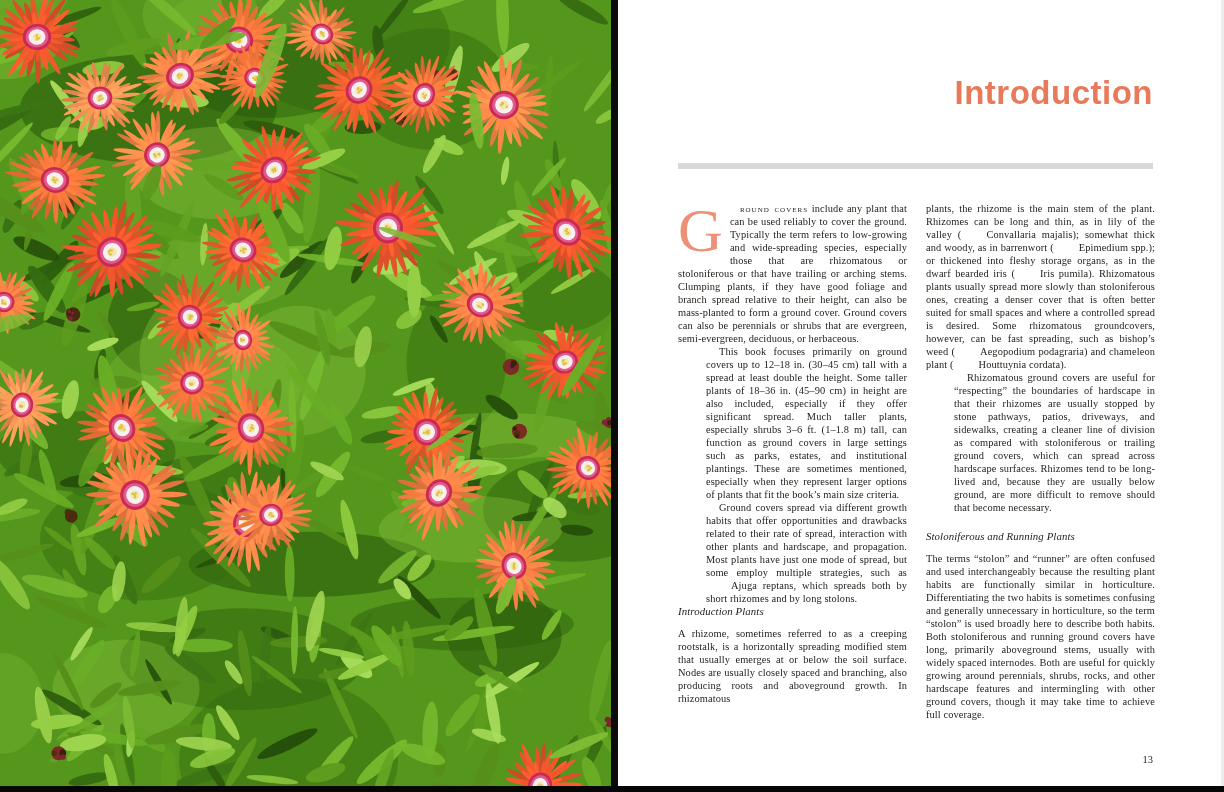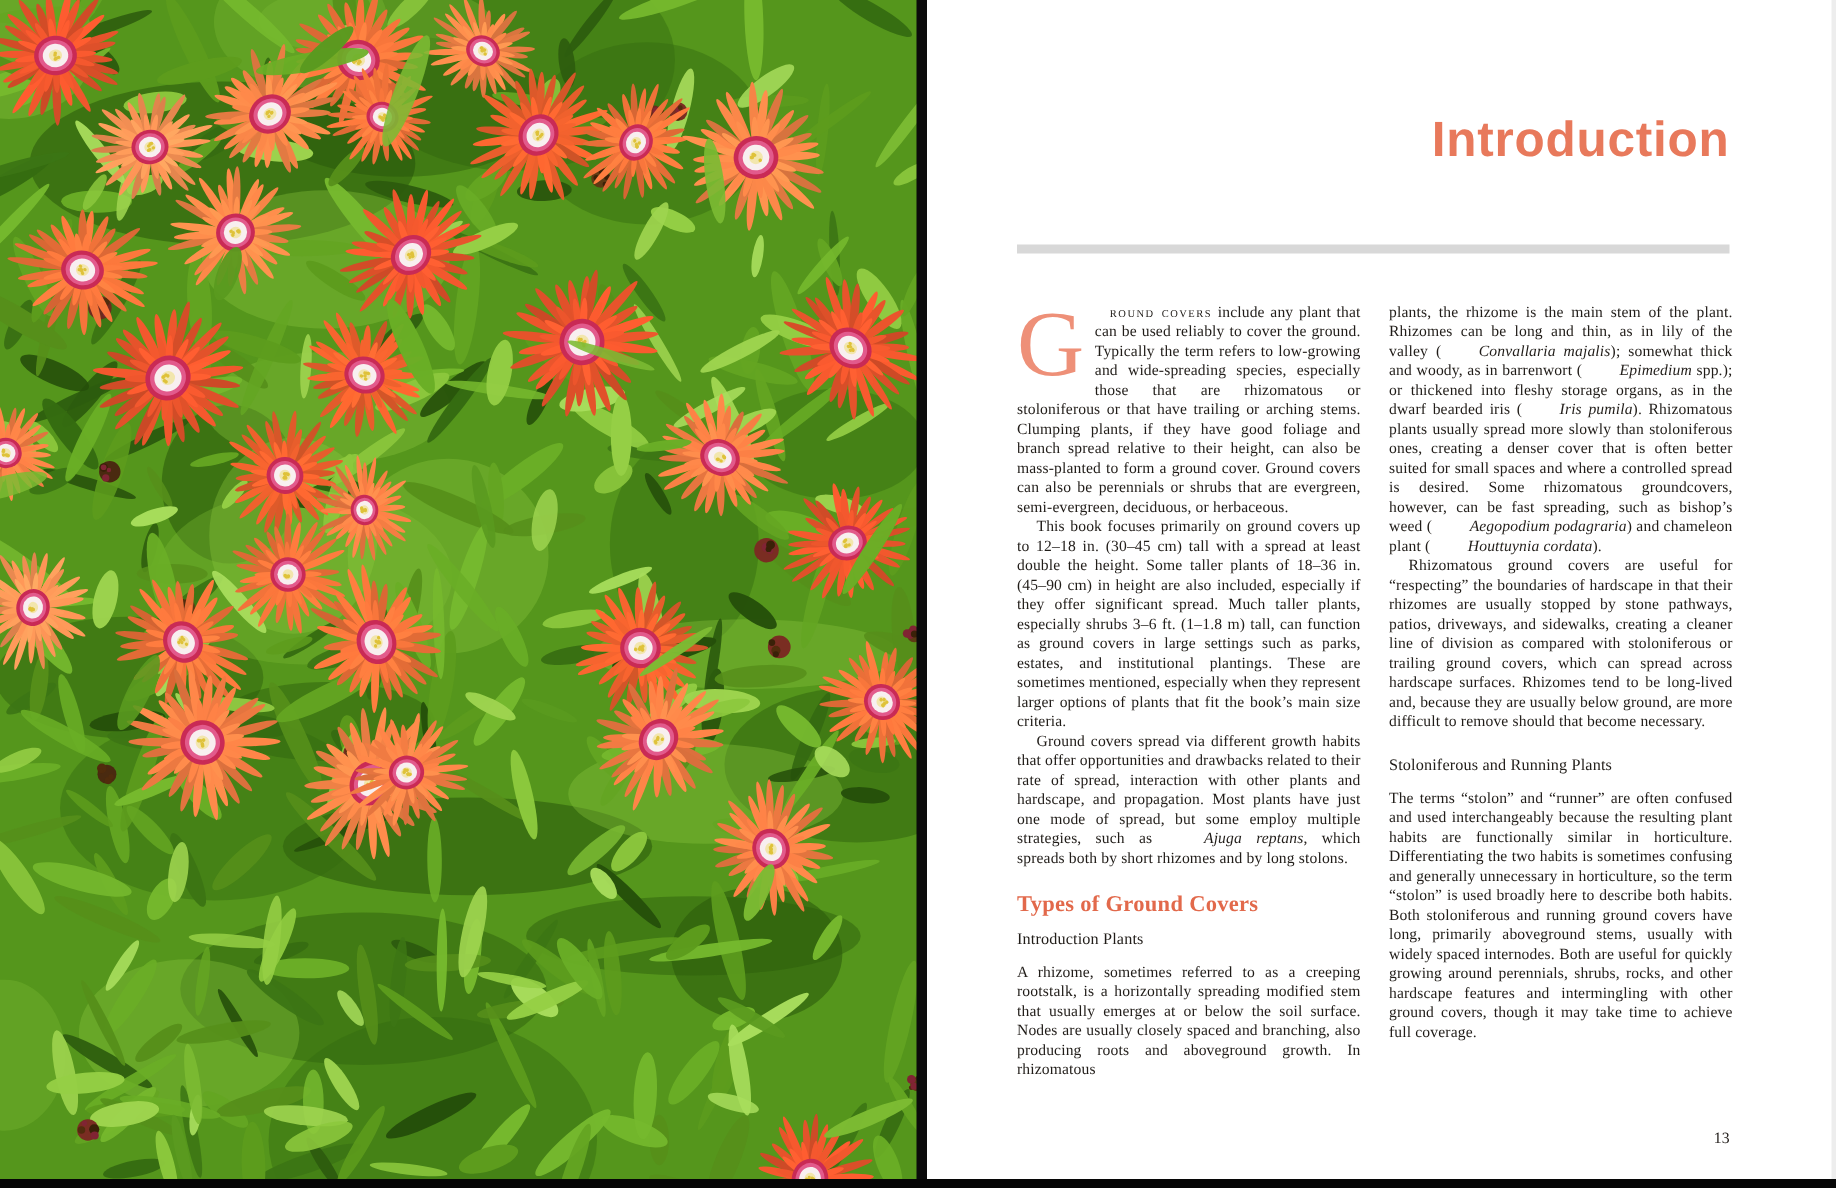--- a/index.html
+++ b/index.html
@@ -17,28 +17,28 @@
   .chapter-title{position:absolute;top:74px;right:71px;margin:0;text-align:right;
                  font-family:"Liberation Sans",sans-serif;font-weight:700;
                  font-size:33px;line-height:37px;letter-spacing:.5px;color:#E8795B;}
   .chapter-title span{display:block;}
   .title-rule{position:absolute;top:163px;left:60px;width:475px;height:6px;background:#D8D8D8;}
   .col{position:absolute;top:202px;width:229px;font-size:10.4px;line-height:13px;
        text-align:justify;letter-spacing:.1px;}
   .col1{left:60px;}
   .col2{left:308px;}
   .col p{margin:0;}
-  .col p.indent{text-indent:13px;}
+  .col p.indent{text-indent:13px;margin-left:28px;}
   .dropcap{float:left;font-family:"Liberation Serif",serif;font-size:62px;line-height:50px;
            color:#EE9078;margin:3px 7px 0 0;font-weight:400;}
   .seg-smallcaps{font-variant:small-caps;letter-spacing:1px;margin-left:10px;}
-  .seg-italic{font-style:italic;padding-left:25px;}
+  .seg-italic{padding-left:25px;}
   h2.section-heading{margin:15px 0 8px;font-family:"Liberation Serif",serif;font-weight:700;
                      font-size:15px;line-height:18px;color:#E2694B;letter-spacing:.2px;}
-  h3.subheading{margin:0 0 9px;font-size:10.8px;line-height:13px;font-weight:400;}
+  h3.subheading{margin:0 0 9px;font-size:10.8px;line-height:13px;font-weight:400;font-style:italic;}
   h3.mt{margin-top:16px;}
   .caption{position:absolute;top:727px;left:60px;width:305px;margin:0;
            font-family:"Liberation Sans",sans-serif;font-size:8.6px;line-height:13px;
            color:#2a2a2a;letter-spacing:.1px;}
   .page-number{position:absolute;top:754px;right:71px;font-size:10.5px;color:#201c18;
                font-family:"Liberation Serif",serif;}
 </style>
 </head>
 <body>
 
@@ -2314,21 +2314,20 @@
   <div class="text-page">
     <h1 class="chapter-title">
       <span>Introduction</span>
     </h1>
     <div class="title-rule"></div>
 
     <div class="col col1">
       <p><span class="dropcap">G</span><span><span class="seg-smallcaps">round covers</span><span> include any plant that can be used reliably to cover the ground. Typically the term refers to low-growing and wide-spreading species, especially those that are rhizomatous or stoloniferous or that have trailing or arching stems. Clumping plants, if they have good foliage and branch spread relative to their height, can also be mass-planted to form a ground cover. Ground covers can also be perennials or shrubs that are evergreen, semi-evergreen, deciduous, or herbaceous.</span></span></p>
       <p class="indent">This book focuses primarily on ground covers up to 12–18 in. (30–45 cm) tall with a spread at least double the height. Some taller plants of 18–36 in. (45–90 cm) in height are also included, especially if they offer significant spread. Much taller plants, especially shrubs 3–6 ft. (1–1.8 m) tall, can function as ground covers in large settings such as parks, estates, and institutional plantings. These are sometimes mentioned, especially when they represent larger options of plants that fit the book’s main size criteria.</p>
       <p class="indent"><span>Ground covers spread via different growth habits that offer opportunities and drawbacks related to their rate of spread, interaction with other plants and hardscape, and propagation. Most plants have just one mode of spread, but some employ multiple strategies, such as </span><span class="seg-italic">Ajuga reptans</span><span>, which spreads both by short rhizomes and by long stolons.</span></p>
-      <h2 class="section-heading">Types of Ground Covers</h2>
       <h3 class="subheading">Introduction Plants</h3>
       <p>A rhizome, sometimes referred to as a creeping rootstalk, is a horizontally spreading modified stem that usually emerges at or below the soil surface. Nodes are usually closely spaced and branching, also producing roots and aboveground growth. In rhizomatous</p>
     </div>
 
     <div class="col col2">
       <p><span>plants, the rhizome is the main stem of the plant. Rhizomes can be long and thin, as in lily of the valley (</span><span class="seg-italic">Convallaria majalis</span><span>); somewhat thick and woody, as in barrenwort (</span><span class="seg-italic">Epimedium</span><span> spp.); or thickened into fleshy storage organs, as in the dwarf bearded iris (</span><span class="seg-italic">Iris pumila</span><span>). Rhizomatous plants usually spread more slowly than stoloniferous ones, creating a denser cover that is often better suited for small spaces and where a controlled spread is desired. Some rhizomatous groundcovers, however, can be fast spreading, such as bishop’s weed (</span><span class="seg-italic">Aegopodium podagraria</span><span>) and chameleon plant (</span><span class="seg-italic">Houttuynia cordata</span><span>).</span></p>
       <p class="indent">Rhizomatous ground covers are useful for “respecting” the boundaries of hardscape in that their rhizomes are usually stopped by stone pathways, patios, driveways, and sidewalks, creating a cleaner line of division as compared with stoloniferous or trailing ground covers, which can spread across hardscape surfaces. Rhizomes tend to be long-lived and, because they are usually below ground, are more difficult to remove should that become necessary.</p>
       <h3 class="subheading mt">Stoloniferous and Running Plants</h3>
       <p>The terms “stolon” and “runner” are often confused and used interchangeably because the resulting plant habits are functionally similar in horticulture. Differentiating the two habits is sometimes confusing and generally unnecessary in horticulture, so the term “stolon” is used broadly here to describe both habits. Both stoloniferous and running ground covers have long, primarily aboveground stems, usually with widely spaced internodes. Both are useful for quickly growing around perennials, shrubs, rocks, and other hardscape features and intermingling with other ground covers, though it may take time to achieve full coverage.</p>
     </div>

